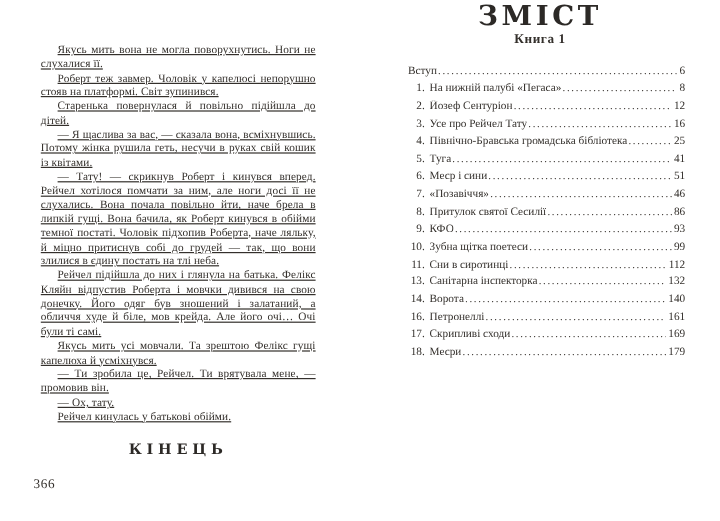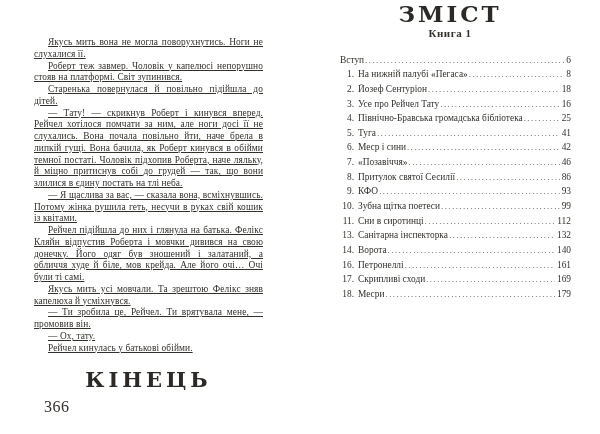--- a/index.html
+++ b/index.html
@@ -29,29 +29,29 @@
     line-height: 11.75px;
     text-align: justify;
     text-indent: 14px;
     letter-spacing: 0.1px;
     text-decoration: underline;
   }
   .the-end {
     margin-top: 13px;
     text-align: center;
     font-family: "DejaVu Serif", serif;
-    font-size: 21px;
+    font-size: 12px;
     font-weight: bold;
     letter-spacing: 4px;
     color: #2c2926;
   }
   .folio {
     position: absolute;
-    left: 44px; top: 398px;
-    font-size: 16px;
+    left: 28px; top: 398px;
+    font-size: 11px;
     letter-spacing: 0.5px;
   }
   
   .right-page {
     position: absolute;
     left: 300px; top: 0;
     width: 300px; height: 434px;
   }
   .toc-title {
     margin: 0;
@@ -109,24 +109,24 @@
 <body>
 
 <div class="spread">
 
   <div class="left-page">
     <div class="story-text">
 
     <p>Якусь мить вона не могла поворухнутись. Ноги не слухалися її.</p>
         <p>Роберт теж завмер. Чоловік у капелюсі непорушно стояв на платформі. Світ зупинився.</p>
         <p>Старенька повернулася й повільно підійшла до дітей.</p>
+        <p>— Я щаслива за вас, — сказала вона, всміхнувшись. Потому жінка рушила геть, несучи в руках свій кошик із квітами.</p>
         <p>— Тату! — скрикнув Роберт і кинувся вперед. Рейчел хотілося помчати за ним, але ноги досі її не слухались. Вона почала повільно йти, наче брела в липкій гущі. Вона бачила, як Роберт кинувся в обійми темної постаті. Чоловік підхопив Роберта, наче ляльку, й міцно притиснув собі до грудей — так, що вони злилися в єдину постать на тлі неба.</p>
-        <p>— Я щаслива за вас, — сказала вона, всміхнувшись. Потому жінка рушила геть, несучи в руках свій кошик із квітами.</p>
         <p>Рейчел підійшла до них і глянула на батька. Фелікс Кляйн відпустив Роберта і мовчки дивився на свою донечку. Його одяг був зношений і залатаний, а обличчя худе й біле, мов крейда. Але його очі… Очі були ті самі.</p>
-        <p>Якусь мить усі мовчали. Та зрештою Фелікс зняв капелюха й усміхнувся.</p>
+        <p>Якусь мить усі мовчали. Та зрештою Фелікс гущі капелюха й усміхнувся.</p>
         <p>— Ти зробила це, Рейчел. Ти врятувала мене, — промовив він.</p>
         <p>— Ох, тату.</p>
         <p>Рейчел кинулась у батькові обійми.</p>
         <div class="the-end">КІНЕЦЬ</div>
       </div>
     <div class="folio">366</div>
   </div>
 
   <div class="right-page">
     <h1 class="toc-title">ЗМІСТ</h1>
@@ -141,21 +141,21 @@
         <div class="toc-entry">
           <span class="toc-num">1.</span>
           <span class="toc-text">На нижній палубі «Пегаса»</span>
           <span class="toc-dots"></span>
           <span class="toc-page">8</span>
         </div>
         <div class="toc-entry">
           <span class="toc-num">2.</span>
           <span class="toc-text">Йозеф Сентуріон</span>
           <span class="toc-dots"></span>
-          <span class="toc-page">18</span>
+          <span class="toc-page">12</span>
         </div>
         <div class="toc-entry">
           <span class="toc-num">3.</span>
           <span class="toc-text">Усе про Рейчел Тату</span>
           <span class="toc-dots"></span>
           <span class="toc-page">16</span>
         </div>
         <div class="toc-entry">
           <span class="toc-num">4.</span>
           <span class="toc-text">Північно-Бравська громадська бібліотека</span>
@@ -165,21 +165,21 @@
         <div class="toc-entry">
           <span class="toc-num">5.</span>
           <span class="toc-text">Туга</span>
           <span class="toc-dots"></span>
           <span class="toc-page">41</span>
         </div>
         <div class="toc-entry">
           <span class="toc-num">6.</span>
           <span class="toc-text">Меср і сини</span>
           <span class="toc-dots"></span>
-          <span class="toc-page">42</span>
+          <span class="toc-page">51</span>
         </div>
         <div class="toc-entry">
           <span class="toc-num">7.</span>
           <span class="toc-text">«Позавіччя»</span>
           <span class="toc-dots"></span>
           <span class="toc-page">46</span>
         </div>
         <div class="toc-entry">
           <span class="toc-num">8.</span>
           <span class="toc-text">Притулок святої Сесилії</span>

